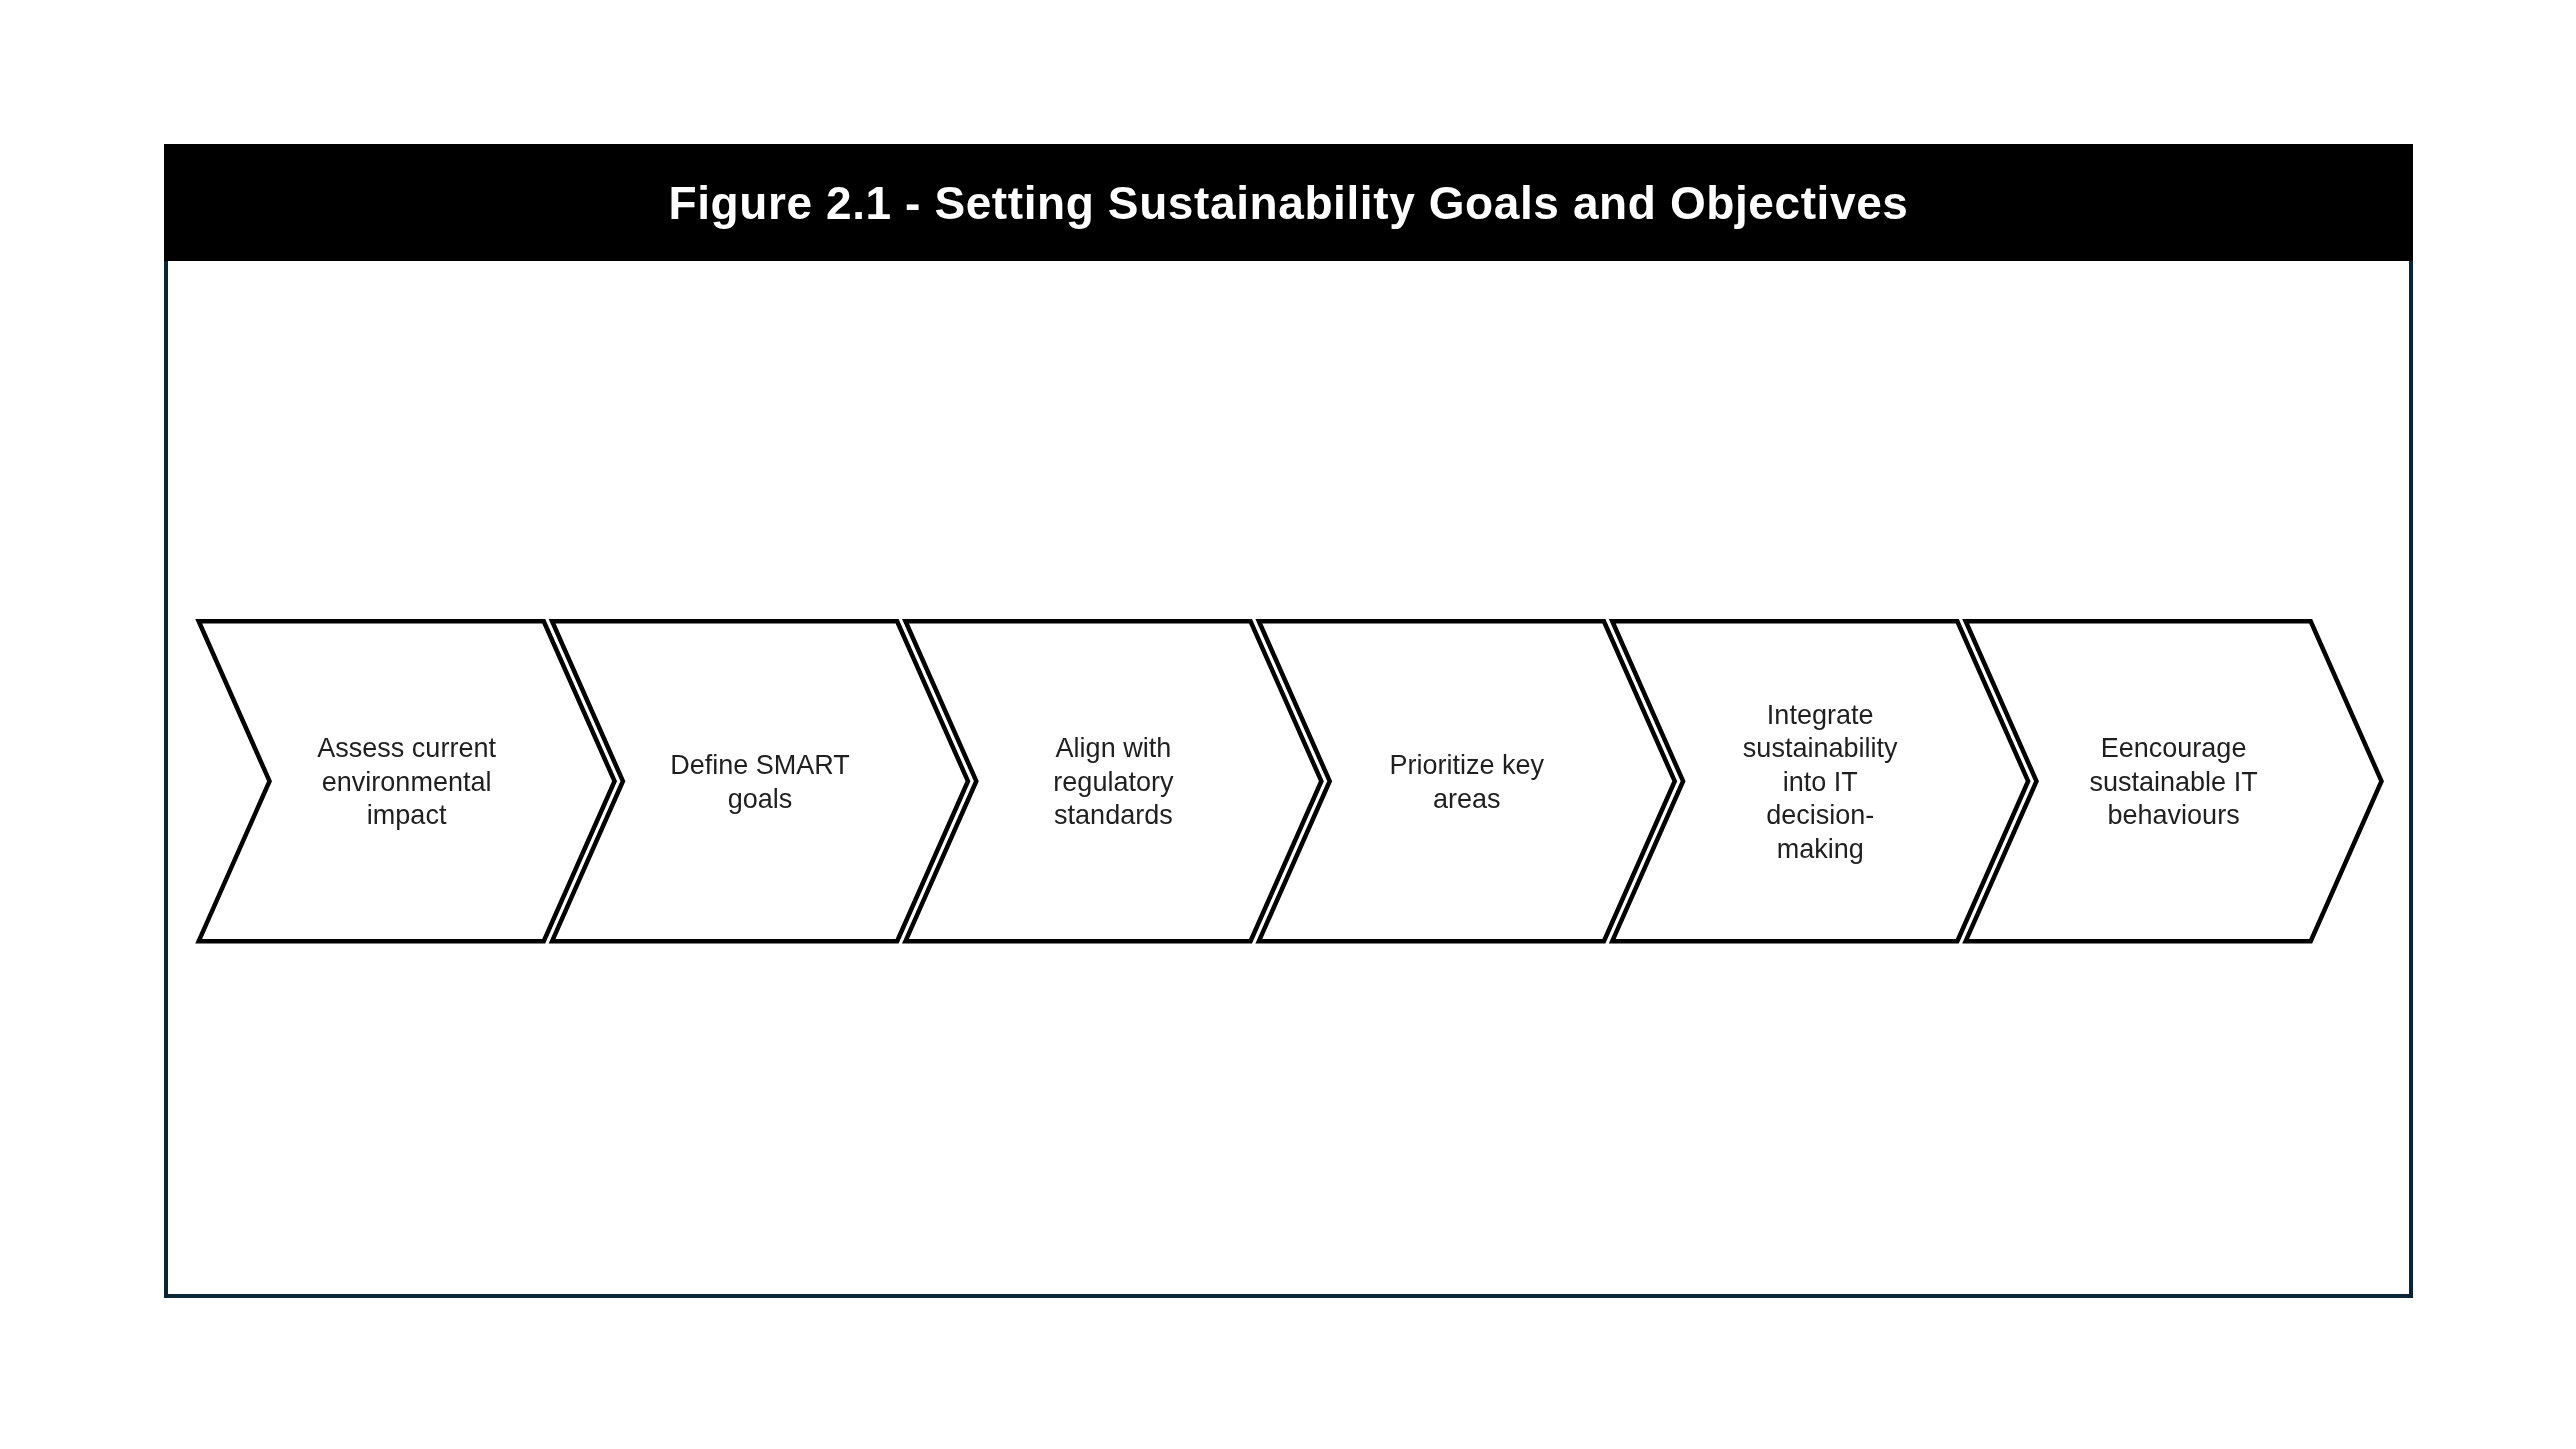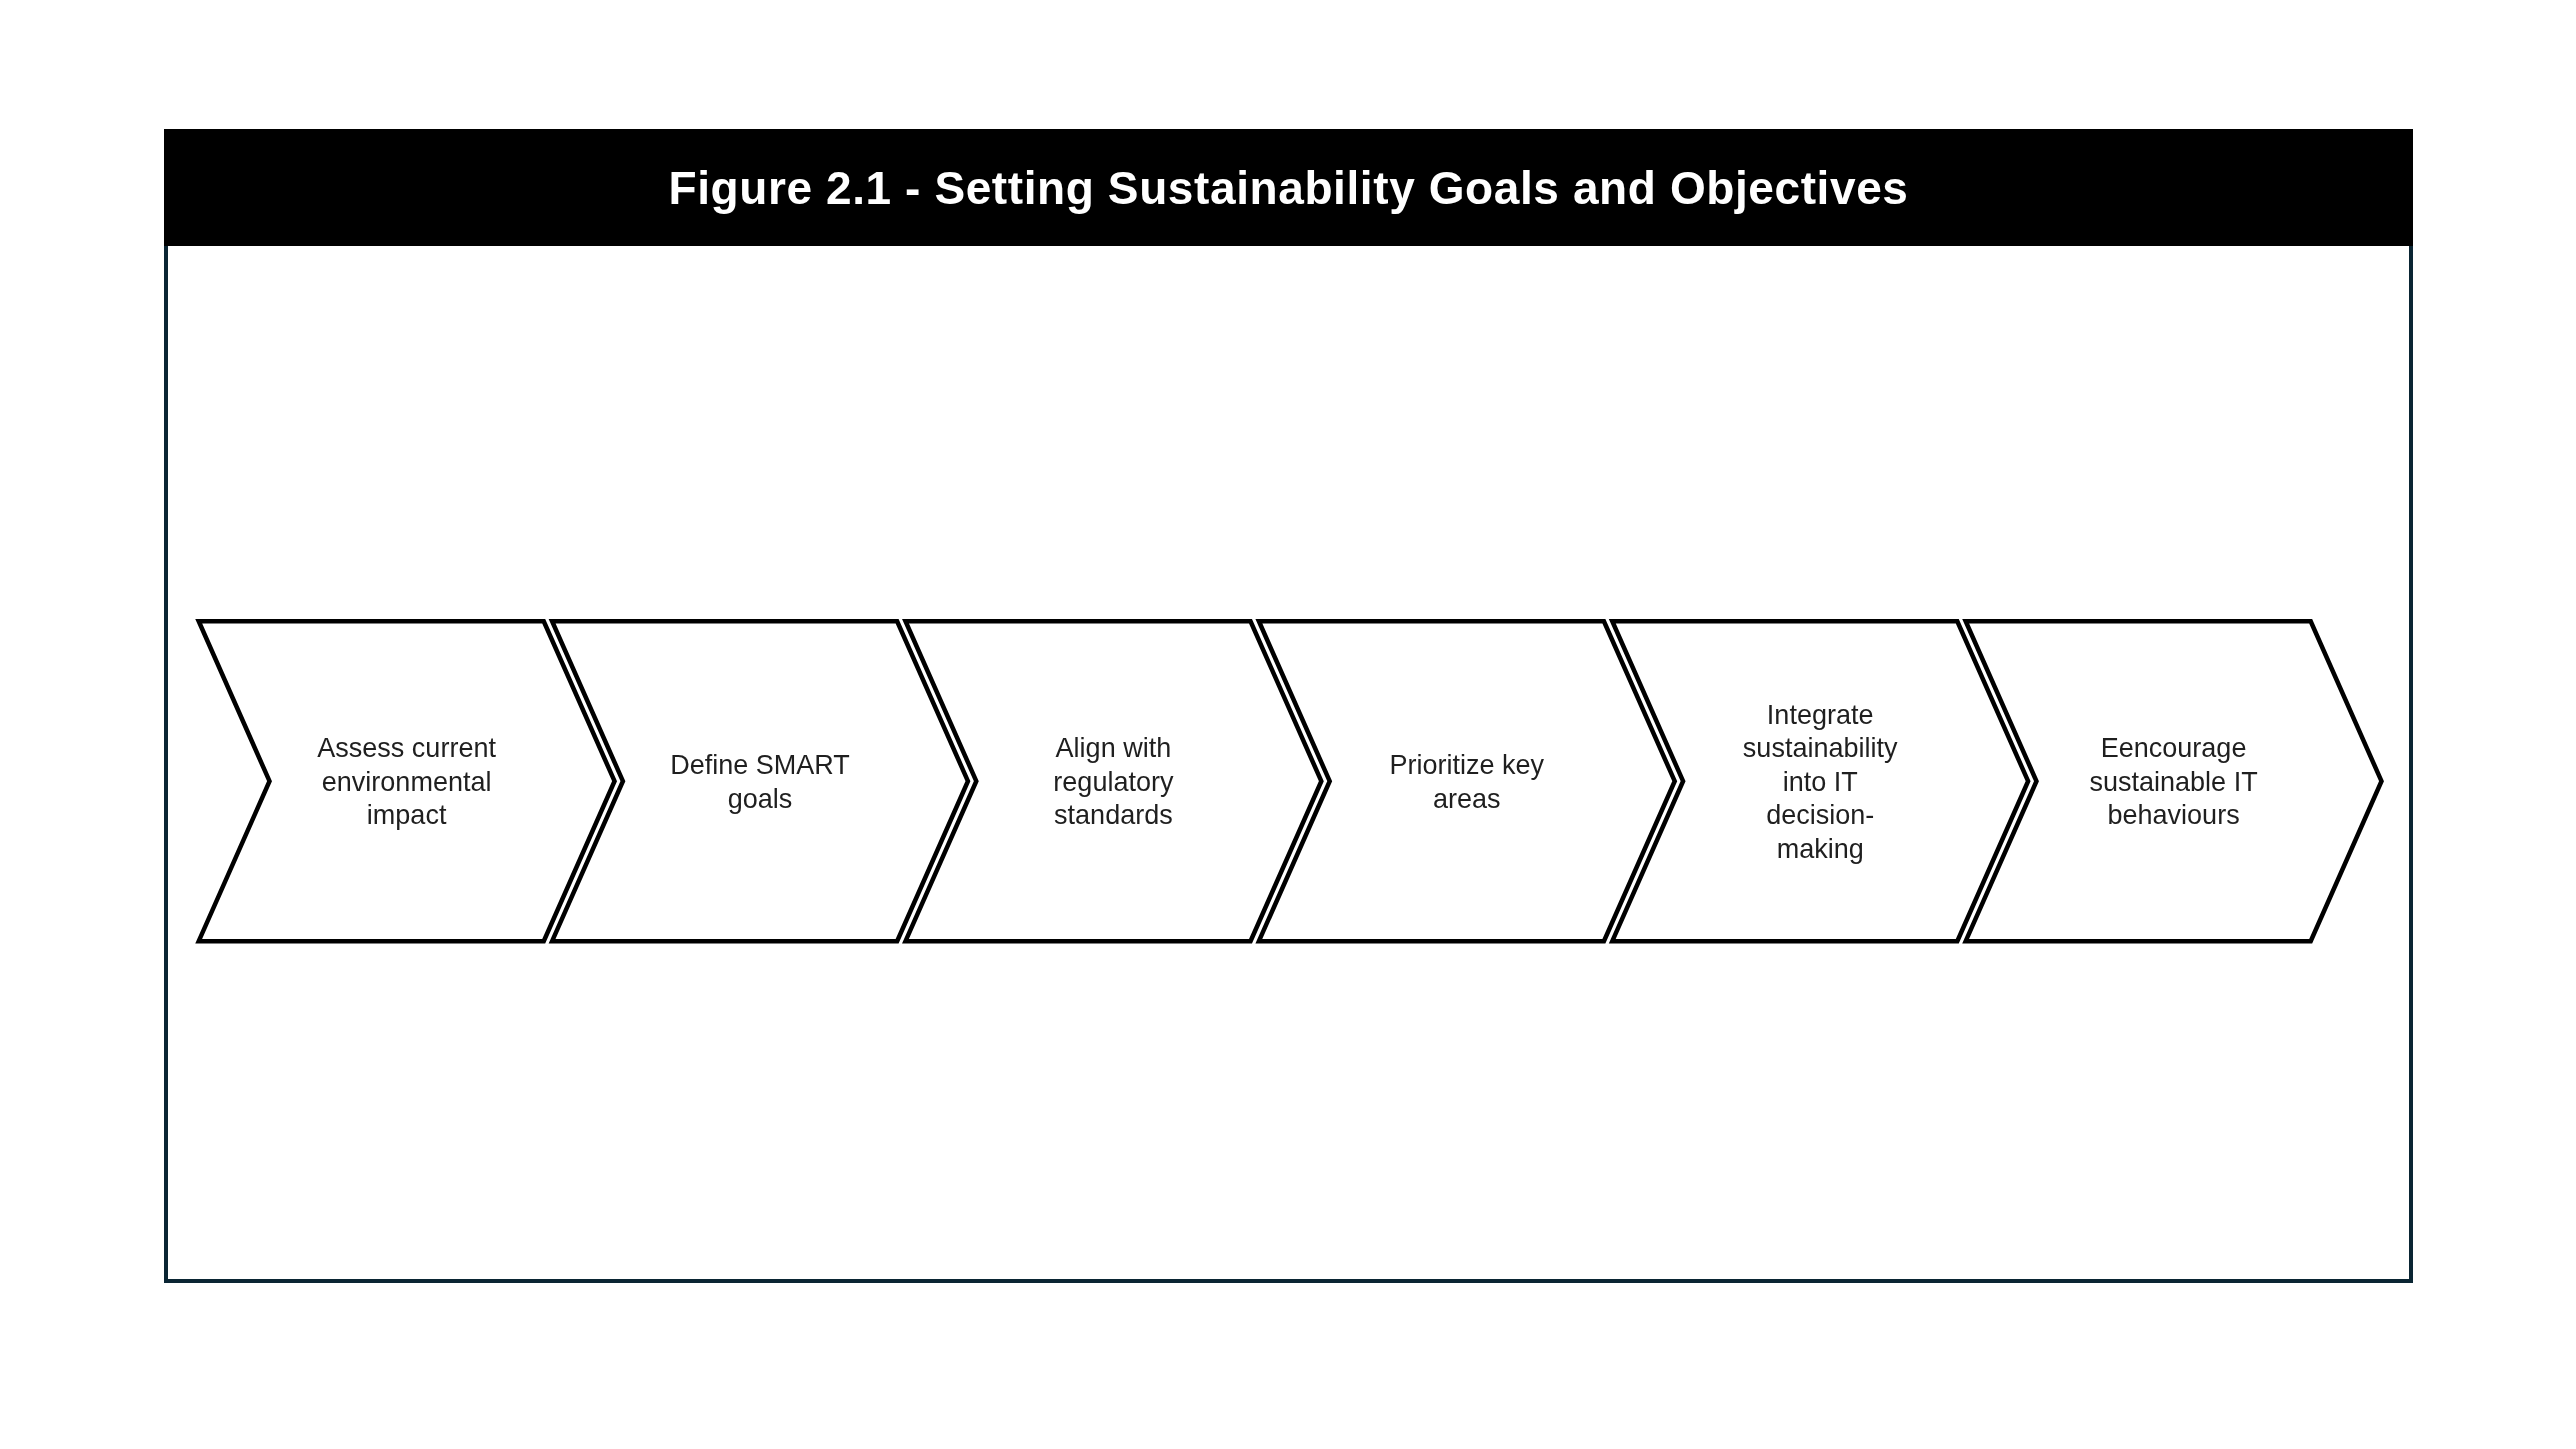--- a/index.html
+++ b/index.html
@@ -16,21 +16,21 @@
   .canvas {
     position: absolute;
     left: 0; top: 0;
     width: 2576px; height: 1449px;
     background: #ffffff;
     overflow: hidden;
   }
   .frame {
     position: absolute;
     left: 164px;
-    top: 129px;
+    top: 144px;
     width: 2249px;
     height: 1155px;
   }
   .frame-header {
     position: absolute;
     left: 0; top: 0;
     width: 100%;
     height: 117px;
     background: #000000;
     display: flex;

